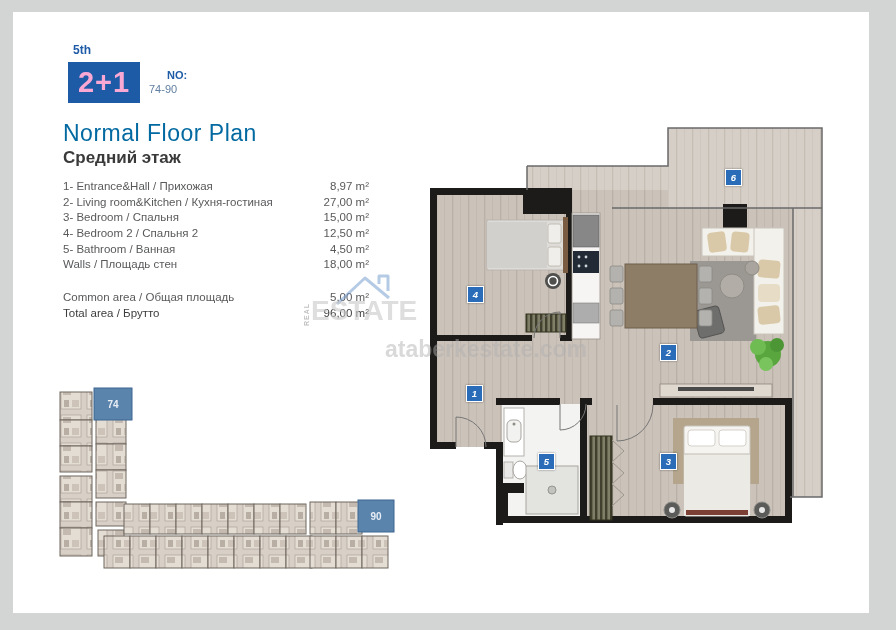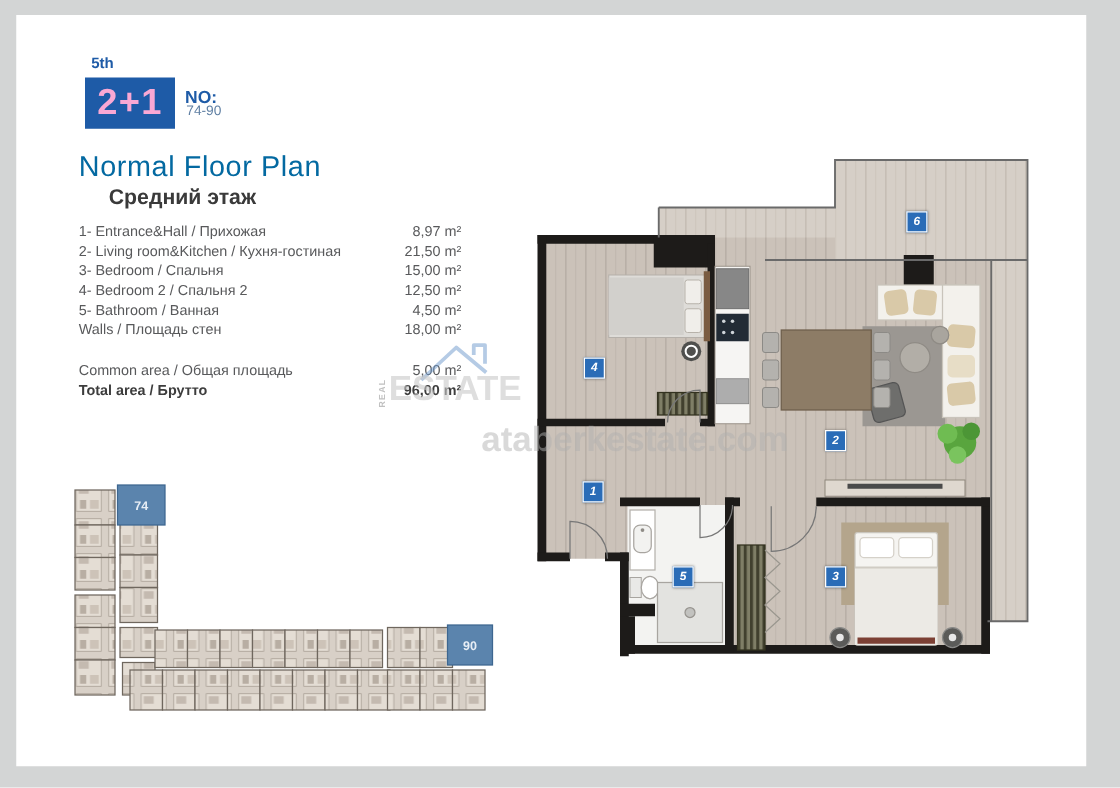--- a/index.html
+++ b/index.html
@@ -15,34 +15,34 @@
   }
   .abs{position:absolute;}
 
   
   .floor-label{left:60px;top:31px;font-size:12px;font-weight:bold;color:#1e5ba7;}
   .badge{
     left:55px;top:50px;width:72px;height:41px;background:#1e5ba7;
     display:flex;align-items:center;justify-content:center;
     color:#f9a8d4;font-size:29px;font-weight:bold;letter-spacing:1px;
   }
-  .no-label{left:121px;top:57px;font-size:14px;font-weight:bold;color:#1e5ba7;padding-left:14px;}
+  .no-label{left:140px;top:57px;font-size:11px;font-weight:bold;color:#1e5ba7;padding-left:14px;}
   .no-value{left:136px;top:71px;font-size:11px;color:#5f7fa3;}
 
   
   .title-en{left:50px;top:108px;font-size:23px;color:#0369a1;letter-spacing:.5px;}
-  .title-ru{left:50px;top:136px;font-size:17px;font-weight:bold;color:#3a3a3a;margin-left:24px;}
+  .title-ru{left:50px;top:136px;font-size:17px;font-weight:bold;color:#3a3a3a;}
 
   
   .list{left:50px;top:168px;width:306px;}
   .list2{left:50px;top:279px;width:306px;}
   .row{display:flex;justify-content:space-between;height:15.7px;
        font-size:11.5px;color:#58595b;white-space:nowrap;}
   .row .ra{text-align:right;}
-  .row.total{font-weight:bold;color:#3d3d3d;}
+  .row.total{font-weight:normal;color:#3d3d3d;}
 
   
   .overview{left:45px;top:372px;width:340px;height:198px;}
   .unit-num{font-size:10px;font-weight:bold;fill:#e8eef5;}
 
   
   .plan{left:407px;top:94px;width:470px;height:472px;}
 
   .marker{
     position:absolute;width:15px;height:15px;background:#2a6cb7;
@@ -52,21 +52,21 @@
   }
 
   
   .wm{pointer-events:none;z-index:5;}
   .wm-brand{left:287px;top:284px;display:flex;align-items:flex-start;}
   .wm-brand .b1{font-size:32px;font-weight:bold;color:rgba(108,152,203,0.50);letter-spacing:0px;line-height:30px;}
   .wm-brand .bv{font-size:7px;font-weight:bold;color:rgba(140,140,140,0.55);
       writing-mode:vertical-rl;transform:rotate(180deg);letter-spacing:1px;margin:2px 1px 0 3px;height:28px;text-align:left;}
   .wm-brand .b2{font-size:28px;font-weight:bold;color:rgba(200,200,200,0.60);line-height:30px;}
   .wm-house{left:318px;top:260px;}
-  .wm-site{left:372px;top:324px;font-size:28px;font-weight:bold;color:rgba(175,175,175,0.48);letter-spacing:0px;}
+  .wm-site{left:372px;top:324px;font-size:23px;font-weight:bold;color:rgba(175,175,175,0.48);letter-spacing:0px;}
 </style>
 </head>
 <body>
 
 <div class="page">
 
   <div class="abs floor-label">5th</div>
   <div class="abs badge">
     <span>2+1</span>
   </div>
@@ -76,21 +76,21 @@
   <div class="abs title-en">Normal Floor Plan</div>
   <div class="abs title-ru">Средний этаж</div>
 
   <div class="abs list">
     <div class="row">
       <span>1- Entrance&amp;Hall / Прихожая</span>
       <span class="ra">8,97 m²</span>
     </div>
     <div class="row">
       <span>2- Living room&amp;Kitchen / Кухня-гостиная</span>
-      <span class="ra">21,50 m²</span>
+      <span class="ra">27,00 m²</span>
     </div>
     <div class="row">
       <span>3- Bedroom / Спальня</span>
       <span class="ra">15,00 m²</span>
     </div>
     <div class="row">
       <span>4- Bedroom 2 / Спальня 2</span>
       <span class="ra">12,50 m²</span>
     </div>
     <div class="row">

